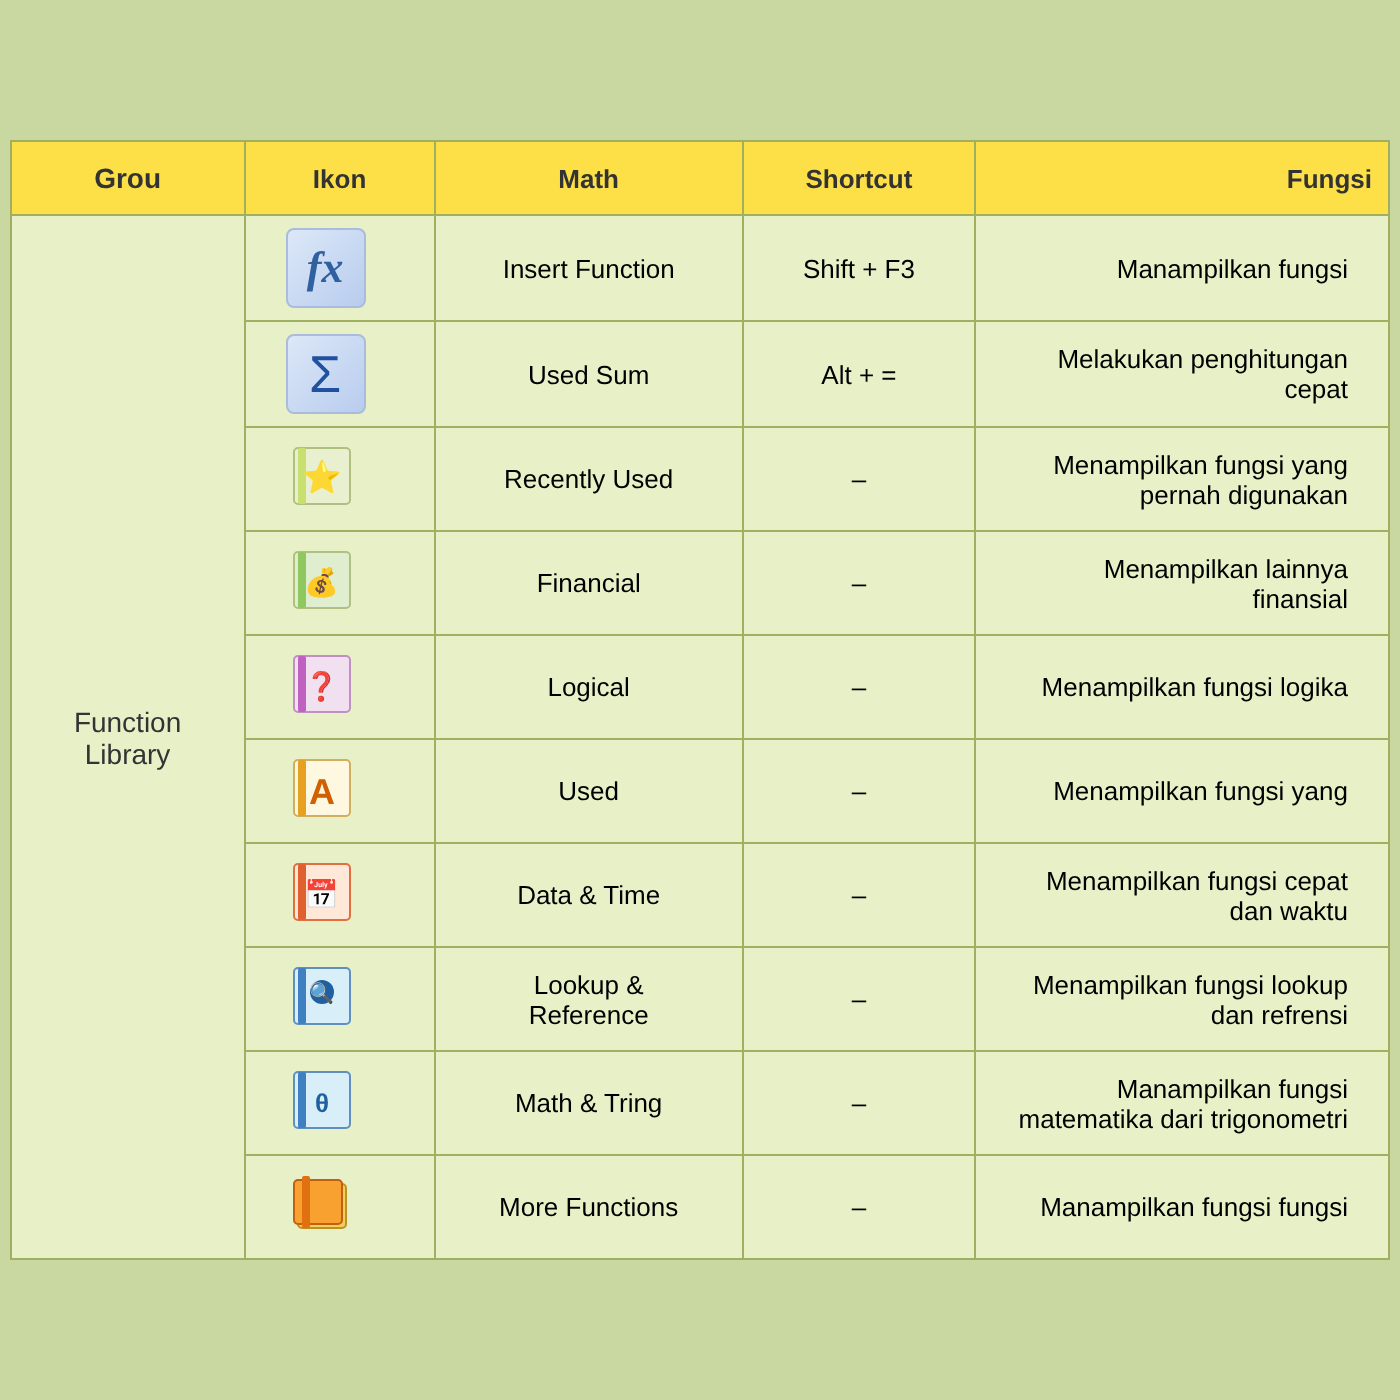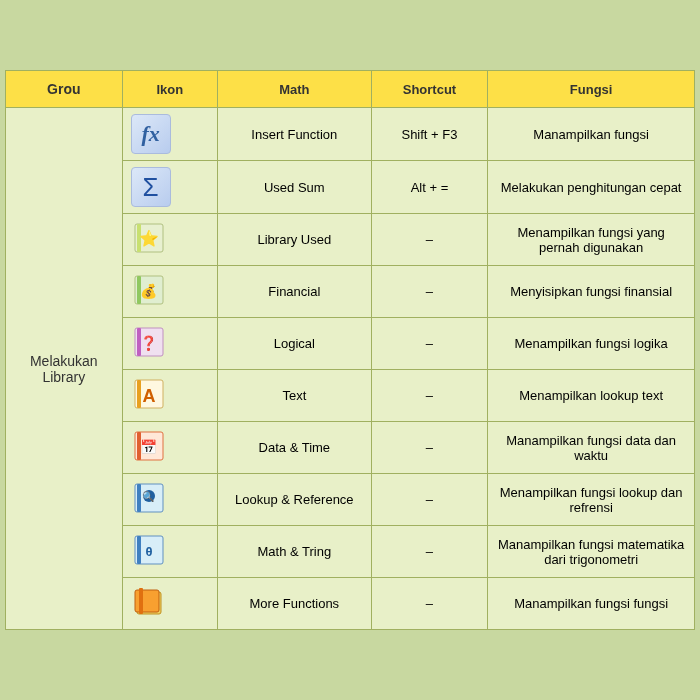--- a/index.html
+++ b/index.html
@@ -14,21 +14,21 @@
       min-height: 700px;
     }
     table {
       border-collapse: collapse;
       width: 690px;
       margin: 5px;
       background: #e8f0c8;
     }
     th, td {
       border: 1px solid #a0b060;
-      padding: 6px 8px;
+      padding: 6px 20px;
       vertical-align: middle;
     }
     thead th {
       background: #fde047;
       color: #333;
       font-weight: bold;
       text-align: center;
       padding: 10px 8px;
     }
     .col-grou {
@@ -44,21 +44,21 @@
     .col-nama {
       width: 145px;
       text-align: center;
     }
     .col-shortcut {
       width: 110px;
       text-align: center;
     }
     .col-fungsi {
       width: 195px;
-      text-align: center;
+      text-align: right;
     }
     .icon-box {
       display: inline-flex;
       align-items: center;
       justify-content: center;
       width: 40px;
       height: 40px;
       border: 1px solid #ccc;
       border-radius: 4px;
       background: white;
@@ -96,81 +96,81 @@
       <th class="col-grou">Grou</th>
       <th class="col-ikon">Ikon</th>
       <th class="col-nama">Math</th>
       <th class="col-shortcut">Shortcut</th>
       <th class="col-fungsi">Fungsi</th>
     </tr>
   </thead>
   <tbody id="table-body">
 
   <tr>
-        <td class="col-grou" rowspan="10">Melakukan Library</td>
+        <td class="col-grou" rowspan="10">Function Library</td>
         <td class="col-ikon"><div class="icon-box icon-fx" style="font-style:italic;font-weight:bold;color:#3060a0;font-family:'Times New Roman',serif;font-size:22px;background:linear-gradient(135deg,#dce8f8,#b8ccee);border:1px solid #aabbdd;">fx</div></td>
         <td class="col-nama">Insert Function</td>
         <td class="col-shortcut">Shift + F3</td>
         <td class="col-fungsi">Manampilkan fungsi</td>
       </tr>
       <tr>
         <td class="col-ikon"><div class="icon-box icon-sigma" style="background:linear-gradient(135deg,#dce8f8,#b8ccee);border:1px solid #aabbdd;font-size:26px;color:#2050a0;">Σ</div></td>
         <td class="col-nama">Used Sum</td>
         <td class="col-shortcut">Alt + =</td>
         <td class="col-fungsi">Melakukan penghitungan cepat</td>
       </tr>
       <tr>
         <td class="col-ikon"><svg class="book-icon" viewBox="0 0 36 36">
       <rect x="4" y="4" width="28" height="28" rx="2" fill="#e8f0d0" stroke="#b0c080" stroke-width="1"></rect>
       <rect x="6" y="4" width="4" height="28" rx="1" fill="#c8e070"></rect>
       <text x="18" y="24" text-anchor="middle" font-size="16">⭐</text>
     </svg></td>
-        <td class="col-nama">Library Used</td>
+        <td class="col-nama">Recently Used</td>
         <td class="col-shortcut">–</td>
         <td class="col-fungsi">Menampilkan fungsi yang pernah digunakan</td>
       </tr>
       <tr>
         <td class="col-ikon"><svg class="book-icon" viewBox="0 0 36 36">
       <rect x="4" y="4" width="28" height="28" rx="2" fill="#e0eed0" stroke="#b0c080" stroke-width="1"></rect>
       <rect x="6" y="4" width="4" height="28" rx="1" fill="#90c860"></rect>
       <text x="18" y="24" text-anchor="middle" font-size="14">💰</text>
     </svg></td>
         <td class="col-nama">Financial</td>
         <td class="col-shortcut">–</td>
-        <td class="col-fungsi">Menyisipkan fungsi finansial</td>
+        <td class="col-fungsi">Menampilkan lainnya finansial</td>
       </tr>
       <tr>
         <td class="col-ikon"><svg class="book-icon" viewBox="0 0 36 36">
       <rect x="4" y="4" width="28" height="28" rx="2" fill="#f0e0f0" stroke="#c090c0" stroke-width="1"></rect>
       <rect x="6" y="4" width="4" height="28" rx="1" fill="#c060c0"></rect>
       <text x="18" y="24" text-anchor="middle" font-size="14">❓</text>
     </svg></td>
         <td class="col-nama">Logical</td>
         <td class="col-shortcut">–</td>
         <td class="col-fungsi">Menampilkan fungsi logika</td>
       </tr>
       <tr>
         <td class="col-ikon"><svg class="book-icon" viewBox="0 0 36 36">
       <rect x="4" y="4" width="28" height="28" rx="2" fill="#fff8e0" stroke="#d0b060" stroke-width="1"></rect>
       <rect x="6" y="4" width="4" height="28" rx="1" fill="#e8a020"></rect>
       <text x="18" y="26" text-anchor="middle" font-size="18" fill="#d06000" font-weight="bold">A</text>
     </svg></td>
-        <td class="col-nama">Text</td>
-        <td class="col-shortcut">–</td>
-        <td class="col-fungsi">Menampilkan lookup text</td>
+        <td class="col-nama">Used</td>
+        <td class="col-shortcut">–</td>
+        <td class="col-fungsi">Menampilkan fungsi yang</td>
       </tr>
       <tr>
         <td class="col-ikon"><svg class="book-icon" viewBox="0 0 36 36">
       <rect x="4" y="4" width="28" height="28" rx="2" fill="#ffe8d8" stroke="#e07040" stroke-width="1"></rect>
       <rect x="6" y="4" width="4" height="28" rx="1" fill="#e06030"></rect>
       <text x="18" y="24" text-anchor="middle" font-size="14">📅</text>
     </svg></td>
         <td class="col-nama">Data &amp; Time</td>
         <td class="col-shortcut">–</td>
-        <td class="col-fungsi">Manampilkan fungsi data dan waktu</td>
+        <td class="col-fungsi">Menampilkan fungsi cepat dan waktu</td>
       </tr>
       <tr>
         <td class="col-ikon"><svg class="book-icon" viewBox="0 0 36 36">
       <rect x="4" y="4" width="28" height="28" rx="2" fill="#d8eef8" stroke="#6090c0" stroke-width="1"></rect>
       <rect x="6" y="4" width="4" height="28" rx="1" fill="#4080c0"></rect>
       <circle cx="18" cy="16" r="6" fill="#2060a0"></circle>
       <text x="18" y="20" text-anchor="middle" font-size="10" fill="white">🔍</text>
     </svg></td>
         <td class="col-nama">Lookup &amp; Reference</td>
         <td class="col-shortcut">–</td>

